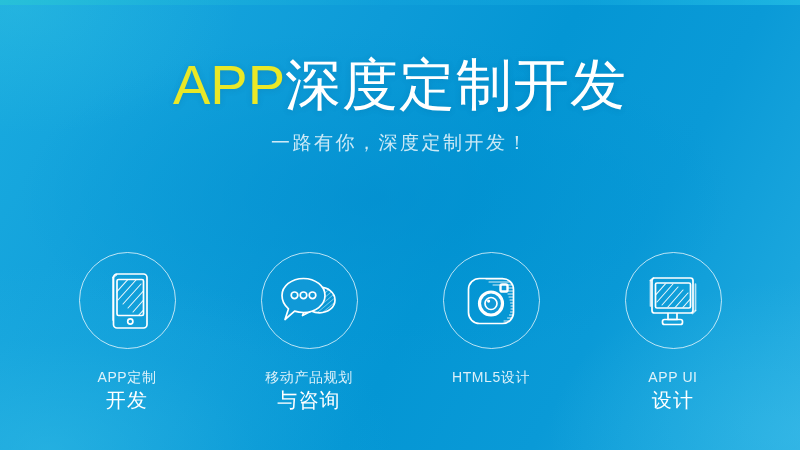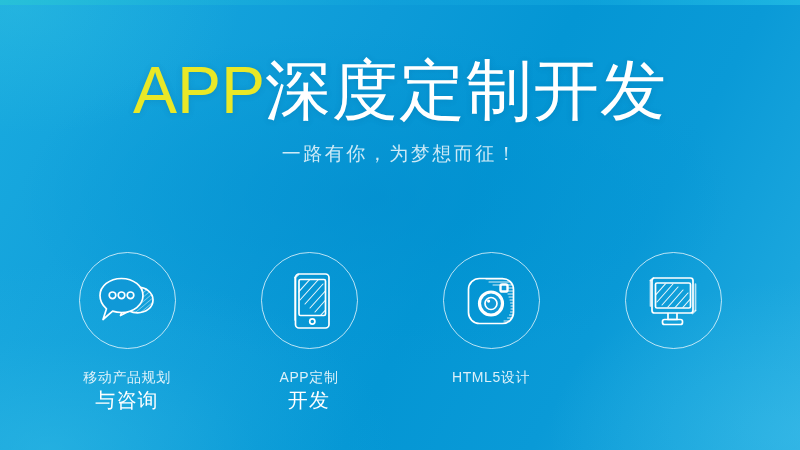--- a/index.html
+++ b/index.html
@@ -72,21 +72,21 @@
 
   
   .headings {
     position: absolute;
     top: 0; left: 0; right: 0;
     text-align: center;
   }
   .title {
     margin: 0;
     padding-top: 56px;
-    font-size: 66px;
+    font-size: 56px;
     line-height: 1.04;
     font-weight: 300;
     letter-spacing: 1px;
     color: #ffffff;
     white-space: nowrap;
     text-shadow: 0 1px 6px rgba(0,70,115,0.16);
   }
   .title .accent {
     color: #e9e827;
     letter-spacing: 0px;
@@ -157,24 +157,61 @@
 
   <div class="bg-base"></div>
   <div class="bg-glow-center"></div>
   <div class="bg-glow-bl"></div>
   <div class="bg-glow-br"></div>
   <div class="bg-glow-tl"></div>
   <div class="bg-topstrip"></div>
 
   <div class="headings">
     <h1 class="title"><span class="accent">APP</span><span>深度定制开发</span></h1>
-    <p class="subtitle">一路有你，为梦想而征！</p>
+    <p class="subtitle">一路有你，深度定制开发！</p>
   </div>
 
   <div class="features">
+
+    <div class="feature">
+      <div class="feature-circle">
+        <span>
+          <svg width="46" height="62" viewBox="0 0 46 62" fill="none" stroke="#ffffff" stroke-width="1.7" stroke-linecap="round" stroke-linejoin="round">
+            <defs>
+              <clipPath id="clipScreen2">
+                <rect x="12.5" y="10" width="27" height="35" rx="1.5"></rect>
+              </clipPath>
+            </defs>
+
+            <path d="M9 7.5 L9 50" stroke-opacity="0.75"></path>
+            <path d="M9 7.5 L12.5 4.5" stroke-opacity="0.75"></path>
+
+            <rect x="9.5" y="4" width="33.5" height="54" rx="3.5"></rect>
+
+            <rect x="13" y="9.5" width="26.5" height="36" rx="1.5"></rect>
+            <g clip-path="url(#clipScreen2)" opacity="0.9">
+              <g stroke="#ffffff" stroke-width="1.1">
+                <line x1="9" y1="26" x2="27" y2="6"></line>
+                <line x1="14" y1="30" x2="32" y2="10"></line>
+                <line x1="19" y1="34" x2="37" y2="14"></line>
+                <line x1="24" y1="38" x2="42" y2="18"></line>
+                <line x1="29" y1="42" x2="44" y2="25"></line>
+                <line x1="34" y1="46" x2="45" y2="34"></line>
+              </g>
+            </g>
+
+            <circle cx="26.3" cy="51.5" r="2.6"></circle>
+          </svg>
+        </span>
+      </div>
+      <div class="feature-labels">
+        <div class="label-top">APP定制</div>
+        <div class="label-bottom">开发</div>
+      </div>
+    </div>
 
     <div class="feature">
       <div class="feature-circle">
         <span>
           <svg width="62" height="54" viewBox="0 0 62 54" fill="none" stroke="#ffffff" stroke-width="1.7" stroke-linecap="round" stroke-linejoin="round">
             <defs>
               <pattern id="hatch1" width="3.4" height="3.4" patternTransform="rotate(50)" patternUnits="userSpaceOnUse">
                 <line x1="0" y1="0" x2="0" y2="3.4" stroke="#ffffff" stroke-width="0.85"></line>
               </pattern>
               <clipPath id="clipBubbleSmall">
@@ -196,57 +233,20 @@
                      L7 45.5 L10.5 34.8 C6.5 31.4 4 26.7 4 21.5 Z" fill="#1099d7"></path>
             <circle cx="16.5" cy="21.3" r="3.3" fill="#1099d7"></circle>
             <circle cx="25.5" cy="21.3" r="3.3" fill="#1099d7"></circle>
             <circle cx="34.5" cy="21.3" r="3.3" fill="#1099d7"></circle>
           </svg>
         </span>
       </div>
       <div class="feature-labels">
         <div class="label-top">移动产品规划</div>
         <div class="label-bottom">与咨询</div>
-      </div>
-    </div>
-
-    <div class="feature">
-      <div class="feature-circle">
-        <span>
-          <svg width="46" height="62" viewBox="0 0 46 62" fill="none" stroke="#ffffff" stroke-width="1.7" stroke-linecap="round" stroke-linejoin="round">
-            <defs>
-              <clipPath id="clipScreen2">
-                <rect x="12.5" y="10" width="27" height="35" rx="1.5"></rect>
-              </clipPath>
-            </defs>
-
-            <path d="M9 7.5 L9 50" stroke-opacity="0.75"></path>
-            <path d="M9 7.5 L12.5 4.5" stroke-opacity="0.75"></path>
-
-            <rect x="9.5" y="4" width="33.5" height="54" rx="3.5"></rect>
-
-            <rect x="13" y="9.5" width="26.5" height="36" rx="1.5"></rect>
-            <g clip-path="url(#clipScreen2)" opacity="0.9">
-              <g stroke="#ffffff" stroke-width="1.1">
-                <line x1="9" y1="26" x2="27" y2="6"></line>
-                <line x1="14" y1="30" x2="32" y2="10"></line>
-                <line x1="19" y1="34" x2="37" y2="14"></line>
-                <line x1="24" y1="38" x2="42" y2="18"></line>
-                <line x1="29" y1="42" x2="44" y2="25"></line>
-                <line x1="34" y1="46" x2="45" y2="34"></line>
-              </g>
-            </g>
-
-            <circle cx="26.3" cy="51.5" r="2.6"></circle>
-          </svg>
-        </span>
-      </div>
-      <div class="feature-labels">
-        <div class="label-top">APP定制</div>
-        <div class="label-bottom">开发</div>
       </div>
     </div>
 
     <div class="feature">
       <div class="feature-circle">
         <span>
           <svg width="58" height="58" viewBox="0 0 58 58" fill="none" stroke="#ffffff" stroke-width="1.7" stroke-linecap="round" stroke-linejoin="round">
             <defs>
               <clipPath id="clipCamBody">
                 <rect x="6.5" y="6.5" width="45" height="45" rx="11"></rect>
@@ -320,16 +320,20 @@
                 <line x1="40" y1="44" x2="53" y2="29"></line>
               </g>
             </g>
 
             <path d="M26 40.5 L26 46.5 L35 46.5 L35 40.5"></path>
 
             <rect x="20.5" y="46.5" width="20" height="5" rx="2"></rect>
           </svg>
         </span>
       </div>
+      <div class="feature-labels">
+        <div class="label-top">APP UI</div>
+        <div class="label-bottom">设计</div>
+      </div>
     </div>
 
   </div>
 </div>
 
 </body></html>

